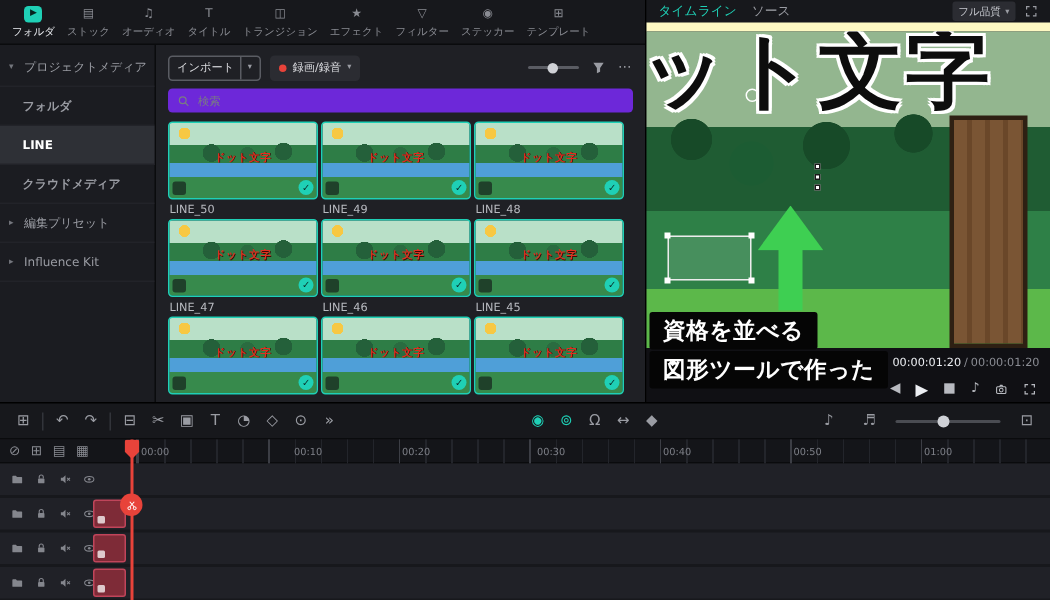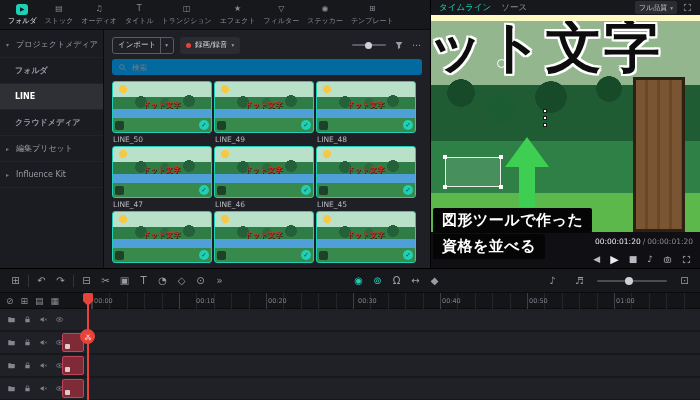--- a/index.html
+++ b/index.html
@@ -33,21 +33,21 @@
     font-size:7.5px;color:#d8d9dd;padding:0 5px;gap:4px;cursor:pointer;}
   .btn-import .bsep{width:1px;height:15px;background:#5a5c63;}
   .btn-record{height:17px;background:#2b2c32;border-radius:3px;display:flex;align-items:center;
     font-size:7.5px;color:#d8d9dd;padding:0 6px;gap:4px;cursor:pointer;}
   .rec-dot{width:5px;height:5px;border-radius:50%;background:#e8433a;}
   .caret-sm{font-size:5.5px;color:#9a9ca3;}
   .mp-right{margin-left:auto;display:flex;align-items:center;gap:8px;color:#9a9ca3;}
   .mini-slider{width:34px;height:2px;background:#5a5c63;border-radius:1px;position:relative;}
   .mini-slider .knob{position:absolute;left:13px;top:-2.5px;width:7px;height:7px;border-radius:50%;background:#cfd1d6;}
   .dots{font-size:9px;letter-spacing:1px;color:#9a9ca3;}
-  .mp-search{margin:5px 8px 0;height:16px;background:#0369a1;border-radius:3px;display:flex;
+  .mp-search{margin:5px 8px 0;height:16px;background:#6d28d9;border-radius:3px;display:flex;
     align-items:center;padding:0 6px;gap:5px;color:#7a7c83;}
   .mp-search input{background:transparent;border:none;outline:none;color:#d8d9dd;font-size:7.5px;width:100%;}
   .mp-search input::placeholder{color:#7a7c83;}
   .mp-grid{display:flex;flex-wrap:wrap;gap:2px;padding:6px 8px;}
   .thumb-cell{width:100px;}
   .thumb{width:100px;height:52px;border:1px solid #1fd0b6;border-radius:3px;position:relative;overflow:hidden;cursor:pointer;
     background:
       radial-gradient(circle 4px at 10px 7px,#f7c843 97%,transparent),
       radial-gradient(circle 6px at 28px 20px,#24603a 97%,transparent),
       radial-gradient(circle 6px at 76px 19px,#24603a 97%,transparent),
@@ -375,22 +375,22 @@
         <div class="h br"></div>
       </div>
       <div class="dots-handle">
         <div class="d"></div>
         <div class="d"></div>
         <div class="d"></div>
       </div>
     </div>
 
     <div class="anno">
+      <div class="anno-box">資格を並べる</div>
       <div class="anno-box">図形ツールで作った</div>
-      <div class="anno-box">資格を並べる</div>
     </div>
 
     <div class="rp-controls">
       <div class="rc-row1">
         <span class="tc-cur">00:00:01:20</span>
         <span> / </span>
         <span>00:00:01:20</span>
       </div>
       <div class="rc-row2">
         <span class="ctl">◀</span>

